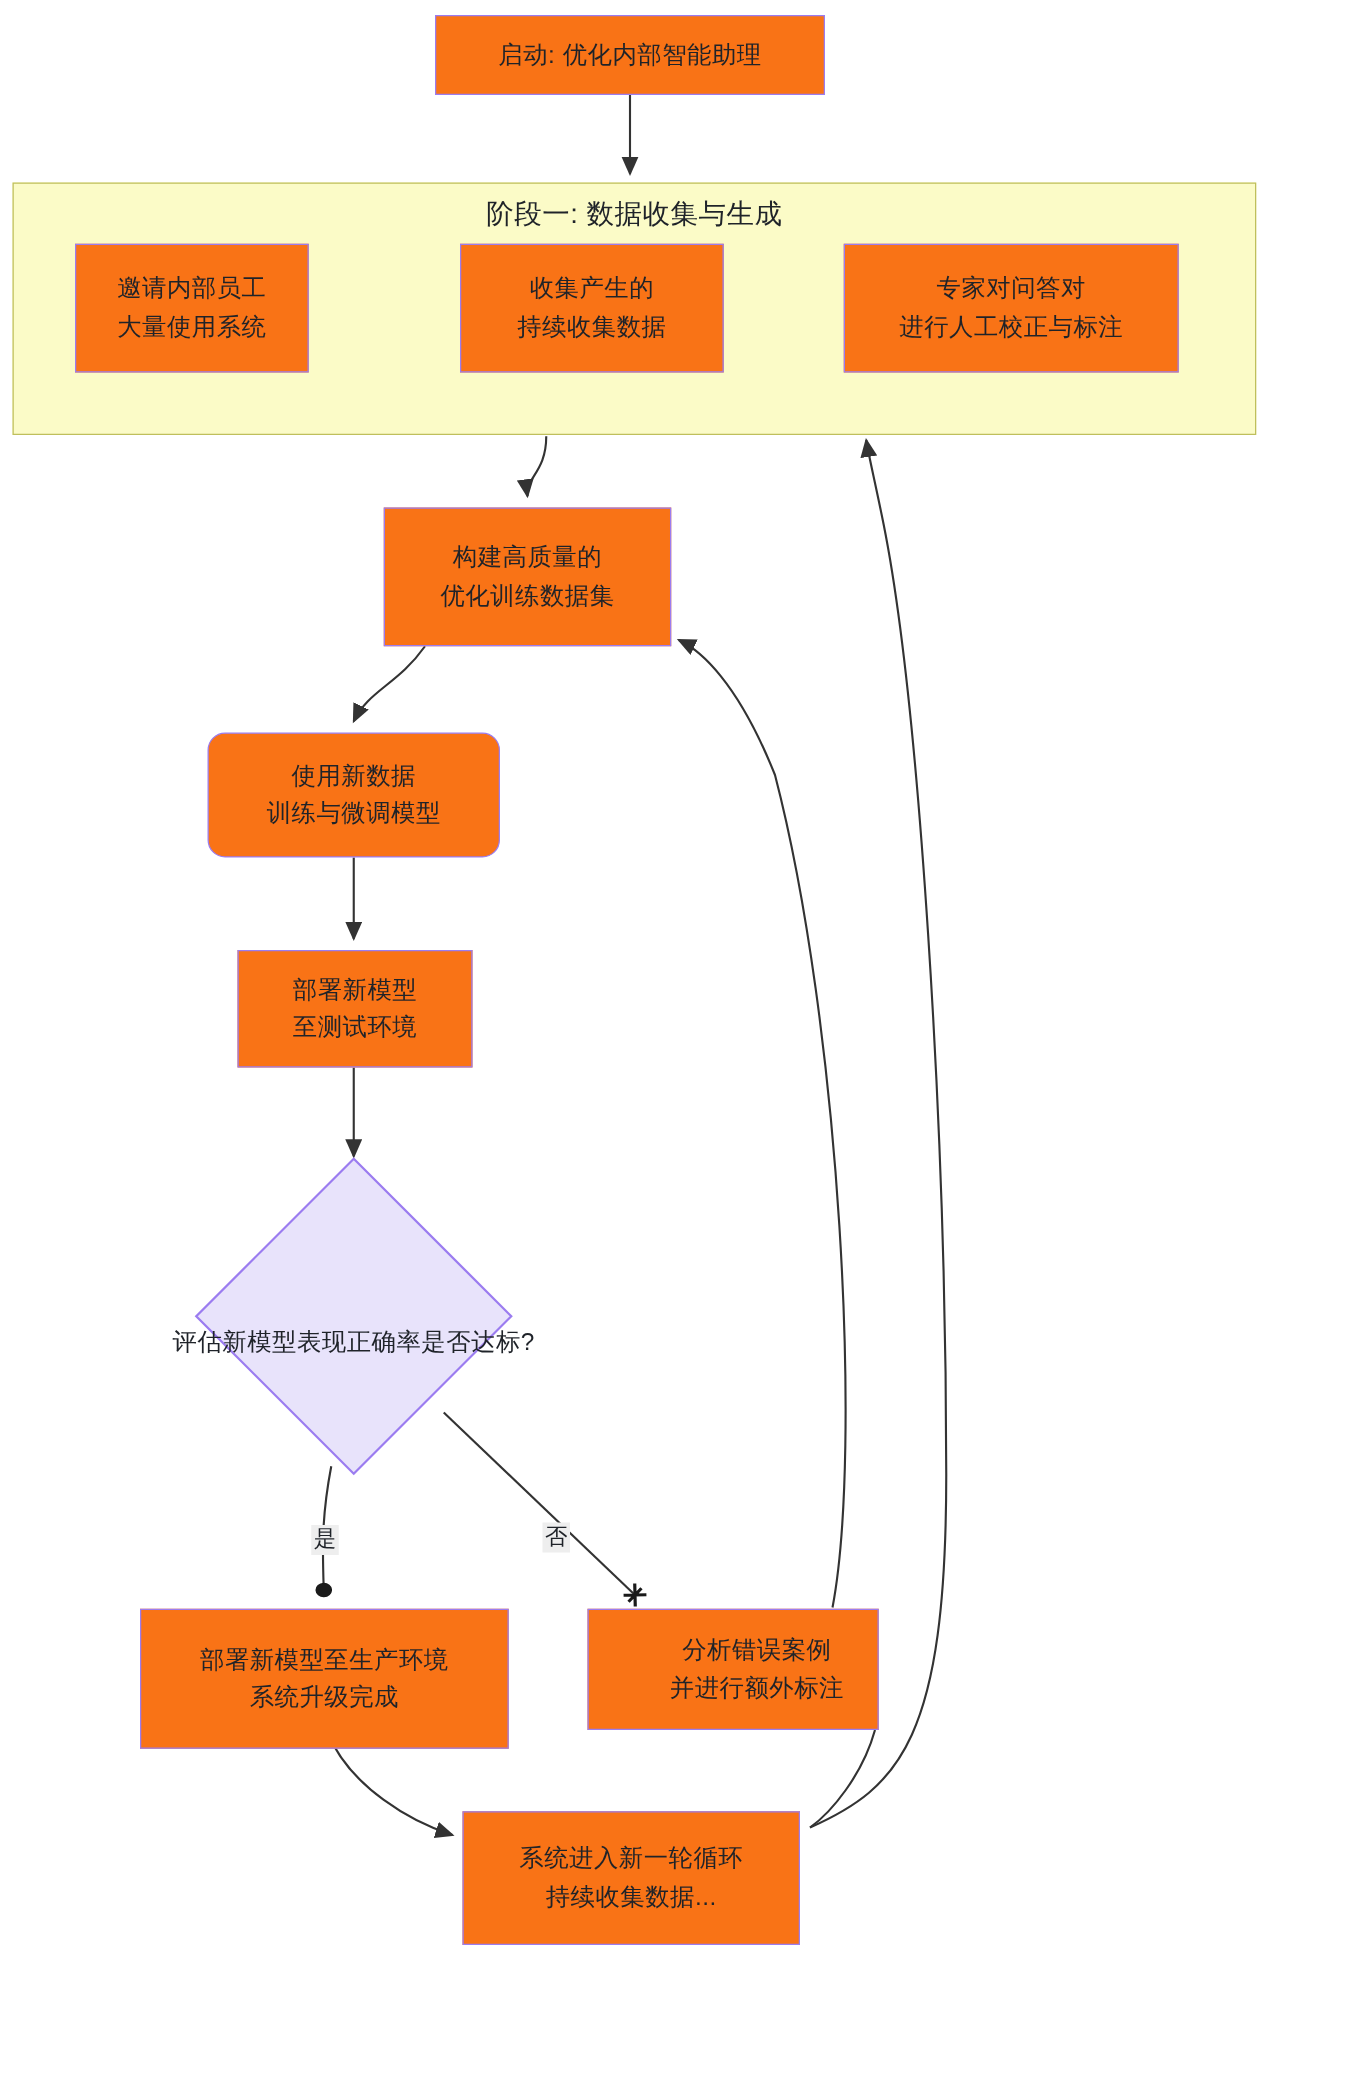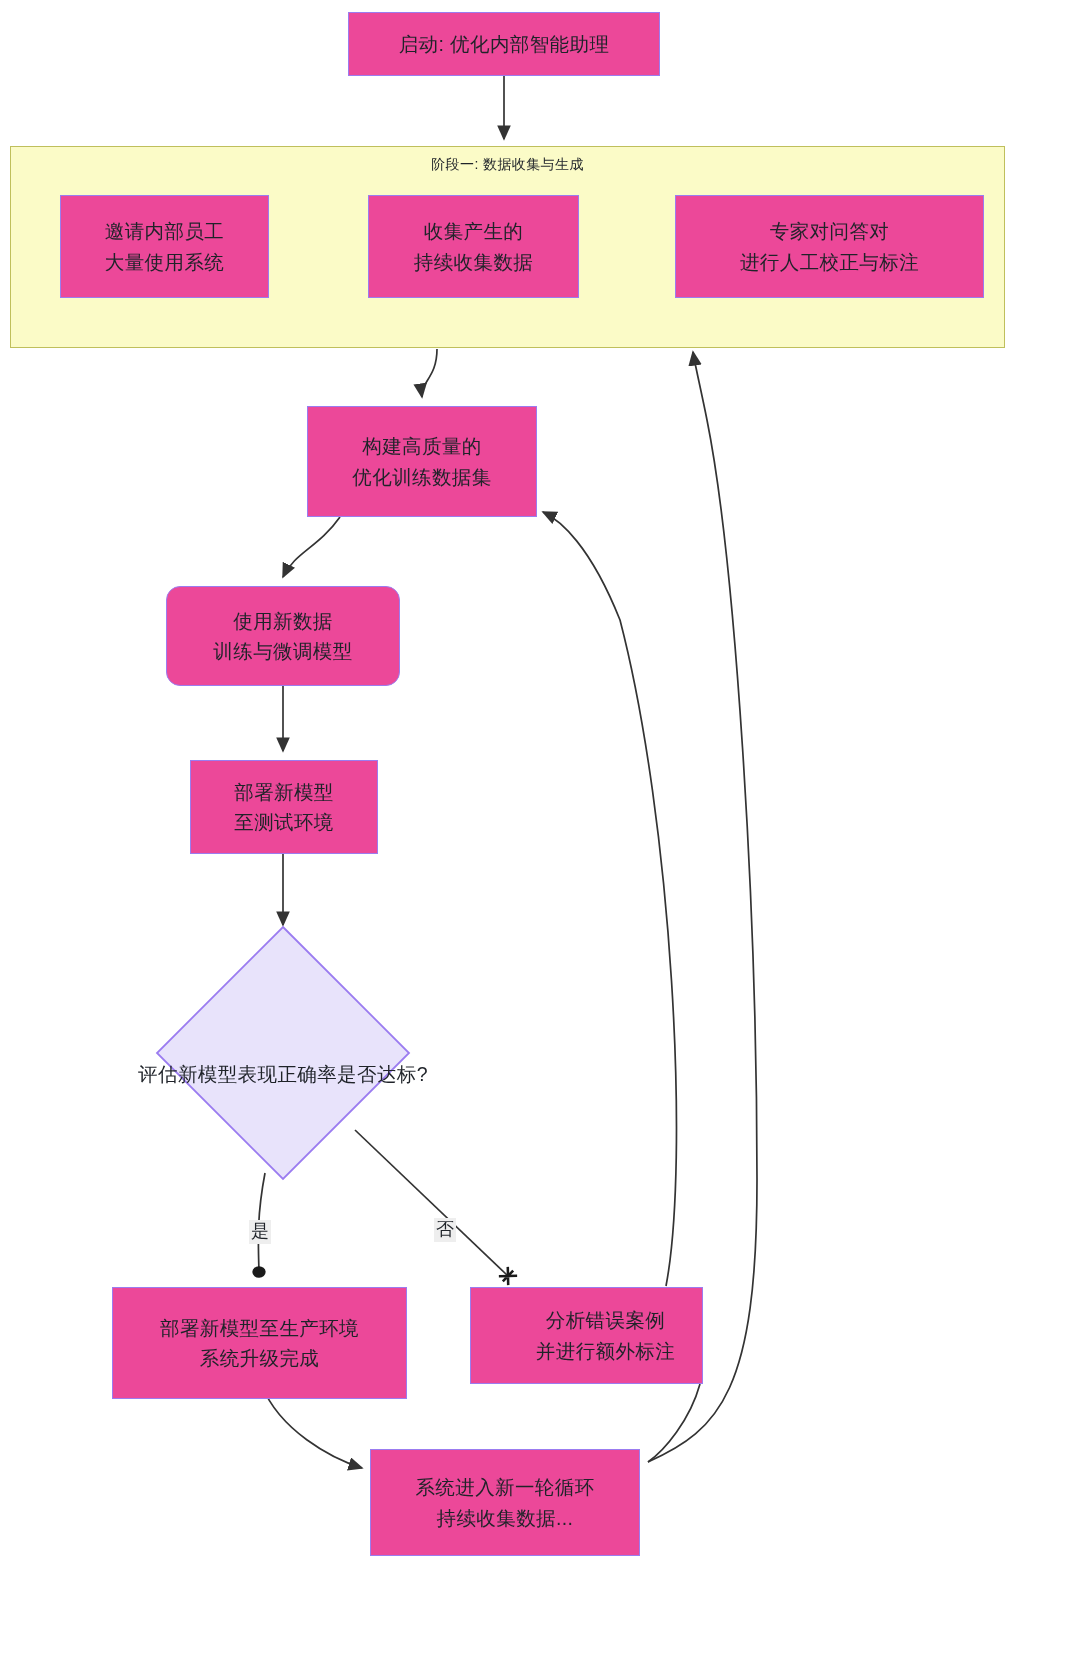--- a/index.html
+++ b/index.html
@@ -22,21 +22,21 @@
     position: absolute;
     left: 0;
     top: 0;
     width: 1080px;
     height: 1680px;
     pointer-events: none;
   }
   .node {
     position: absolute;
     box-sizing: border-box;
-    background: #ec4899;
+    background: #f97316;
     border: 1.6px solid #9b7cf0;
     display: flex;
     flex-direction: column;
     align-items: center;
     justify-content: center;
     color: #1f2329;
     font-size: 19.5px;
     line-height: 1.55;
     text-align: center;
     letter-spacing: 0.4px;
@@ -50,21 +50,21 @@
     background: #fbfbc7;
     border: 1.4px solid #bfbf5c;
     z-index: 1;
   }
   .cluster-title {
     position: absolute;
     top: 9px;
     left: 0;
     width: 100%;
     text-align: center;
-    font-size: 14px;
+    font-size: 22px;
     color: #1f2329;
     letter-spacing: 0.4px;
   }
 
   .diamond-wrap {
     position: absolute;
     z-index: 3;
   }
   .diamond-wrap svg { display: block; }
   .diamond-label {
@@ -142,31 +142,31 @@
 
     <path d="M700,1384 C690,1420 665,1450 648,1462" stroke="#333333" stroke-width="1.7" fill="none"></path>
 
     <path d="M648,1462 C720,1430 757,1390 757,1180 C757,900 735,560 707,420 C700,385 695,365 693,352" stroke="#333333" stroke-width="1.7" fill="none" marker-end="url(#arrow)"></path>
   </svg>
 
   <div class="node" style="left:348px; top:12px; width:312px; height:64px;">
     <span class="ln">启动: 优化内部智能助理</span>
   </div>
 
-  <div class="node" style="left:60px; top:195px; width:209px; height:103px;">
+  <div class="node" style="left:60px; top:195px; width:187px; height:103px;">
     <span class="ln">邀请内部员工</span>
     <span class="ln">大量使用系统</span>
   </div>
 
   <div class="node" style="left:368px; top:195px; width:211px; height:103px;">
     <span class="ln">收集产生的</span>
     <span class="ln">持续收集数据</span>
   </div>
 
-  <div class="node" style="left:675px; top:195px; width:309px; height:103px;">
+  <div class="node" style="left:675px; top:195px; width:268px; height:103px;">
     <span class="ln">专家对问答对</span>
     <span class="ln">进行人工校正与标注</span>
   </div>
 
   <div class="node" style="left:307px; top:406px; width:230px; height:111px;">
     <span class="ln">构建高质量的</span>
     <span class="ln">优化训练数据集</span>
   </div>
 
   <div class="node" style="left:166px; top:586px; width:234px; height:100px;border-radius:14px;">

